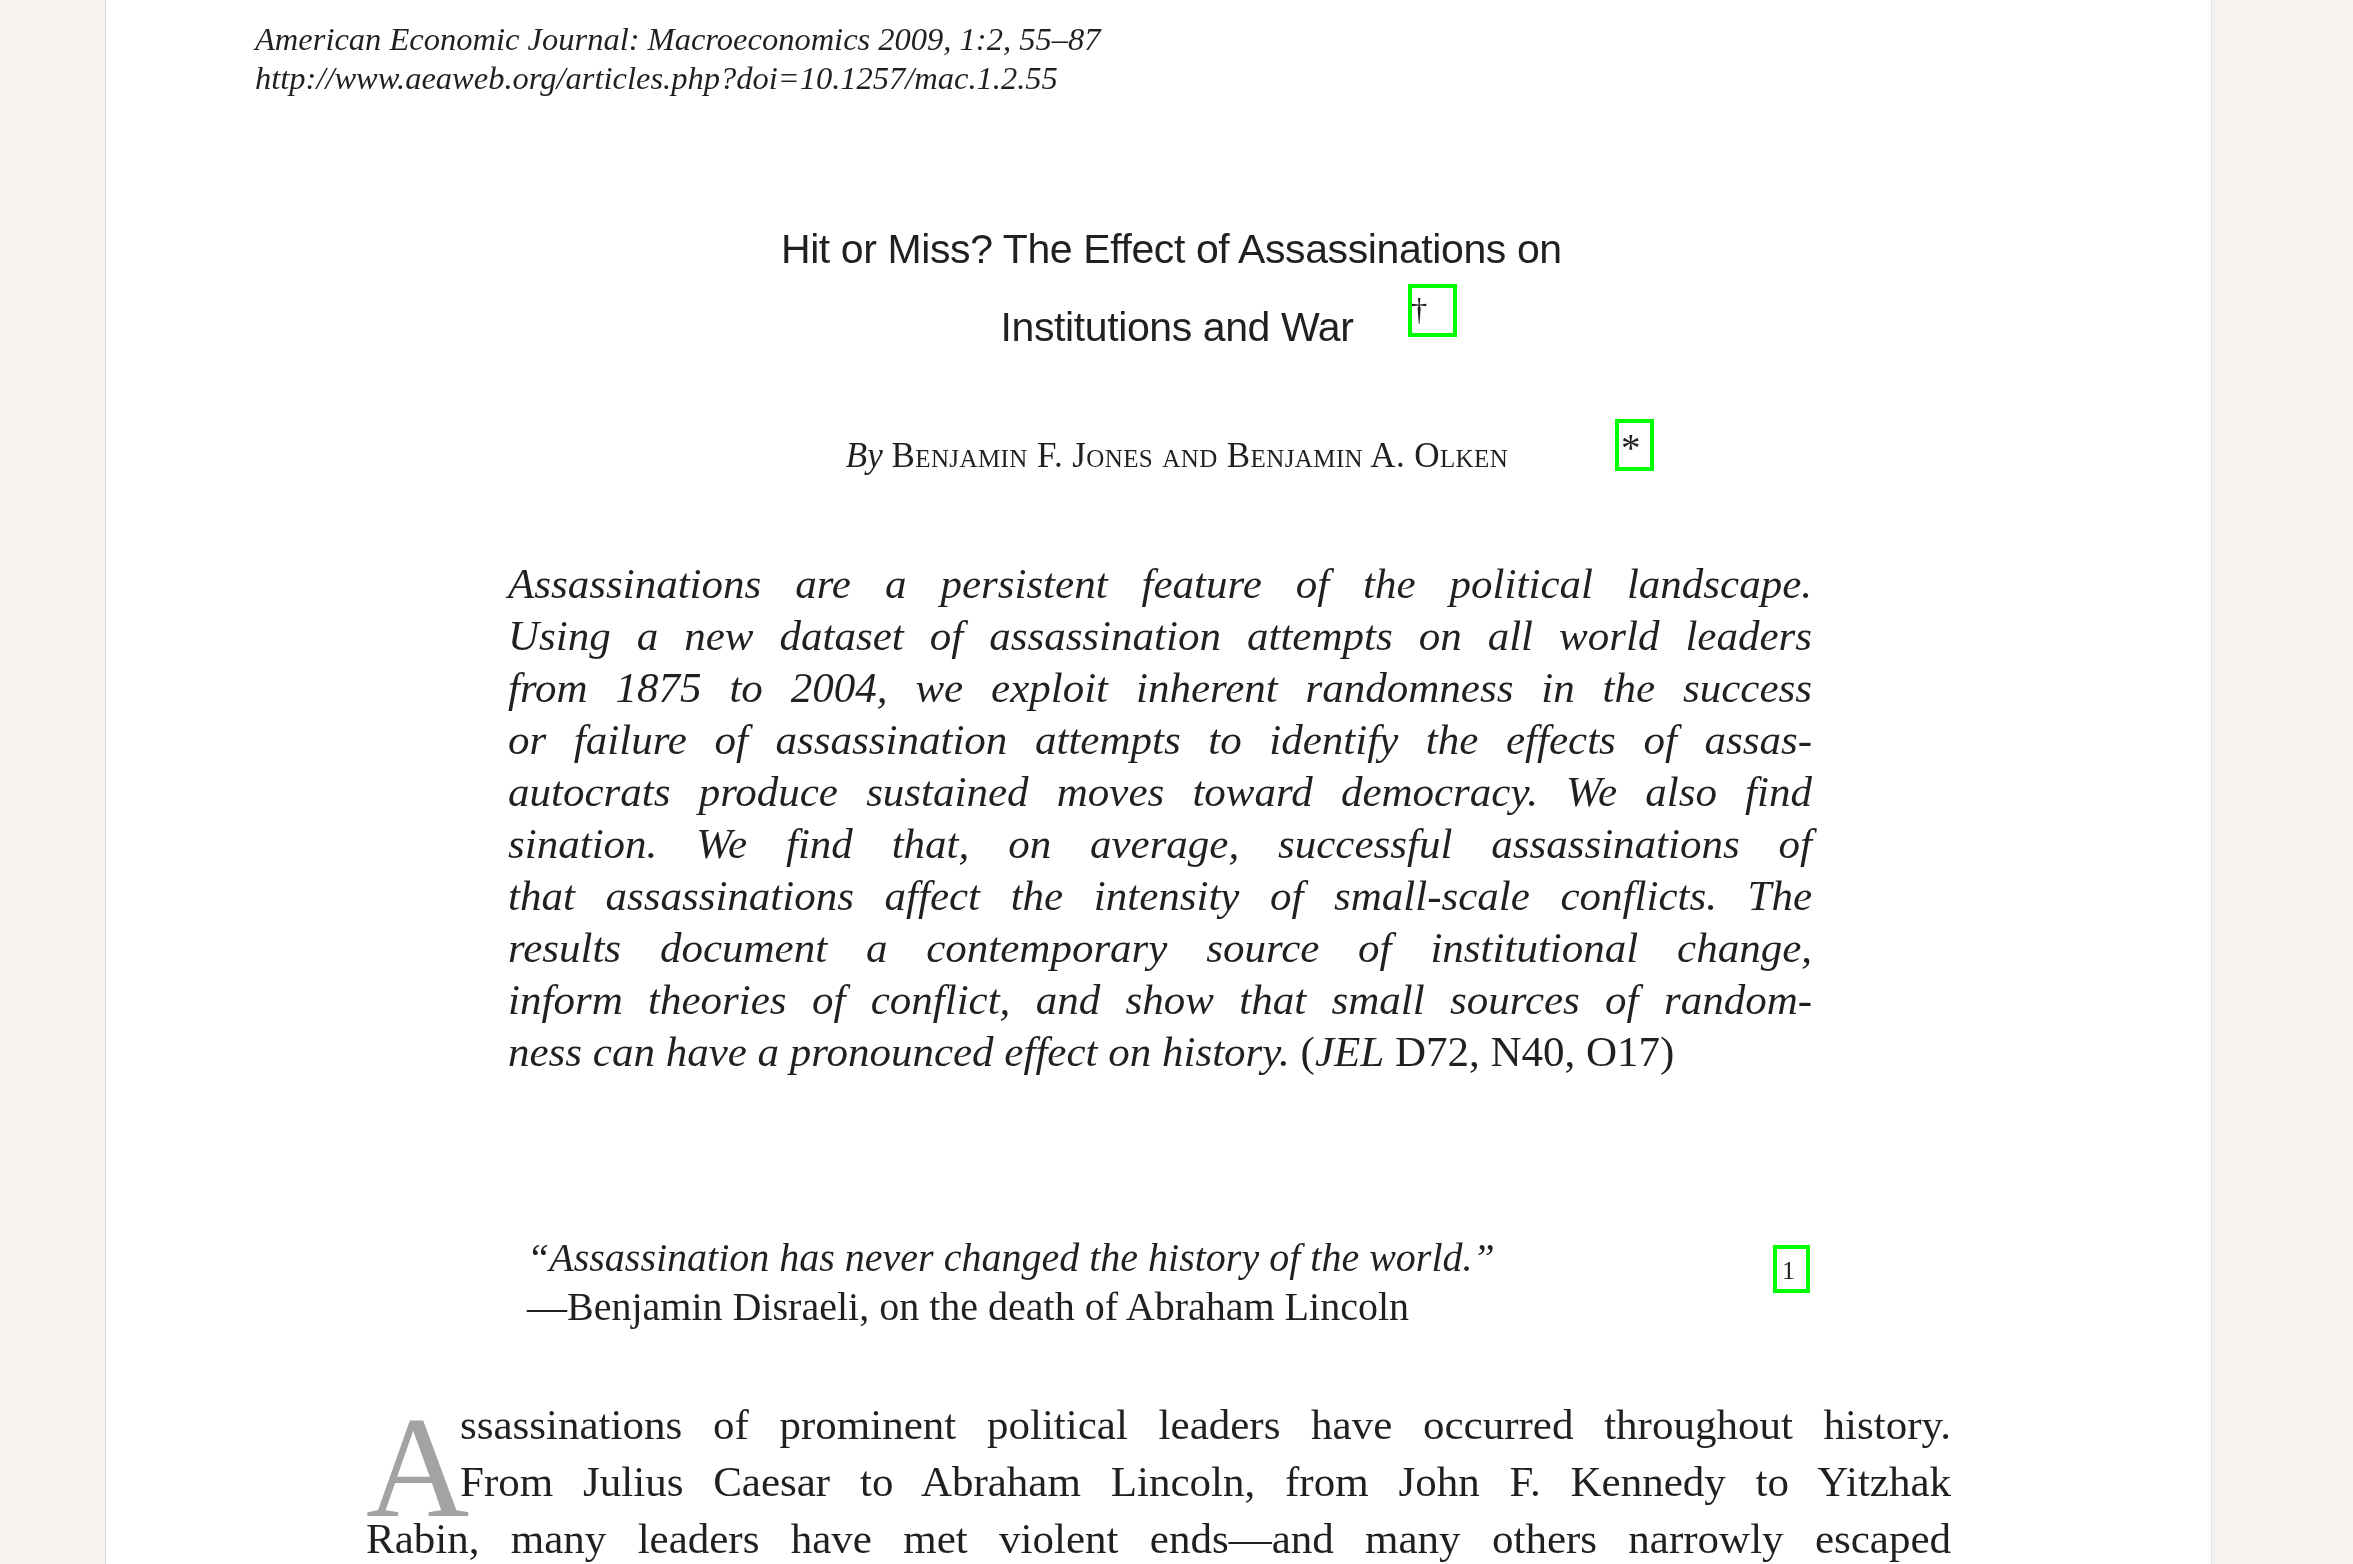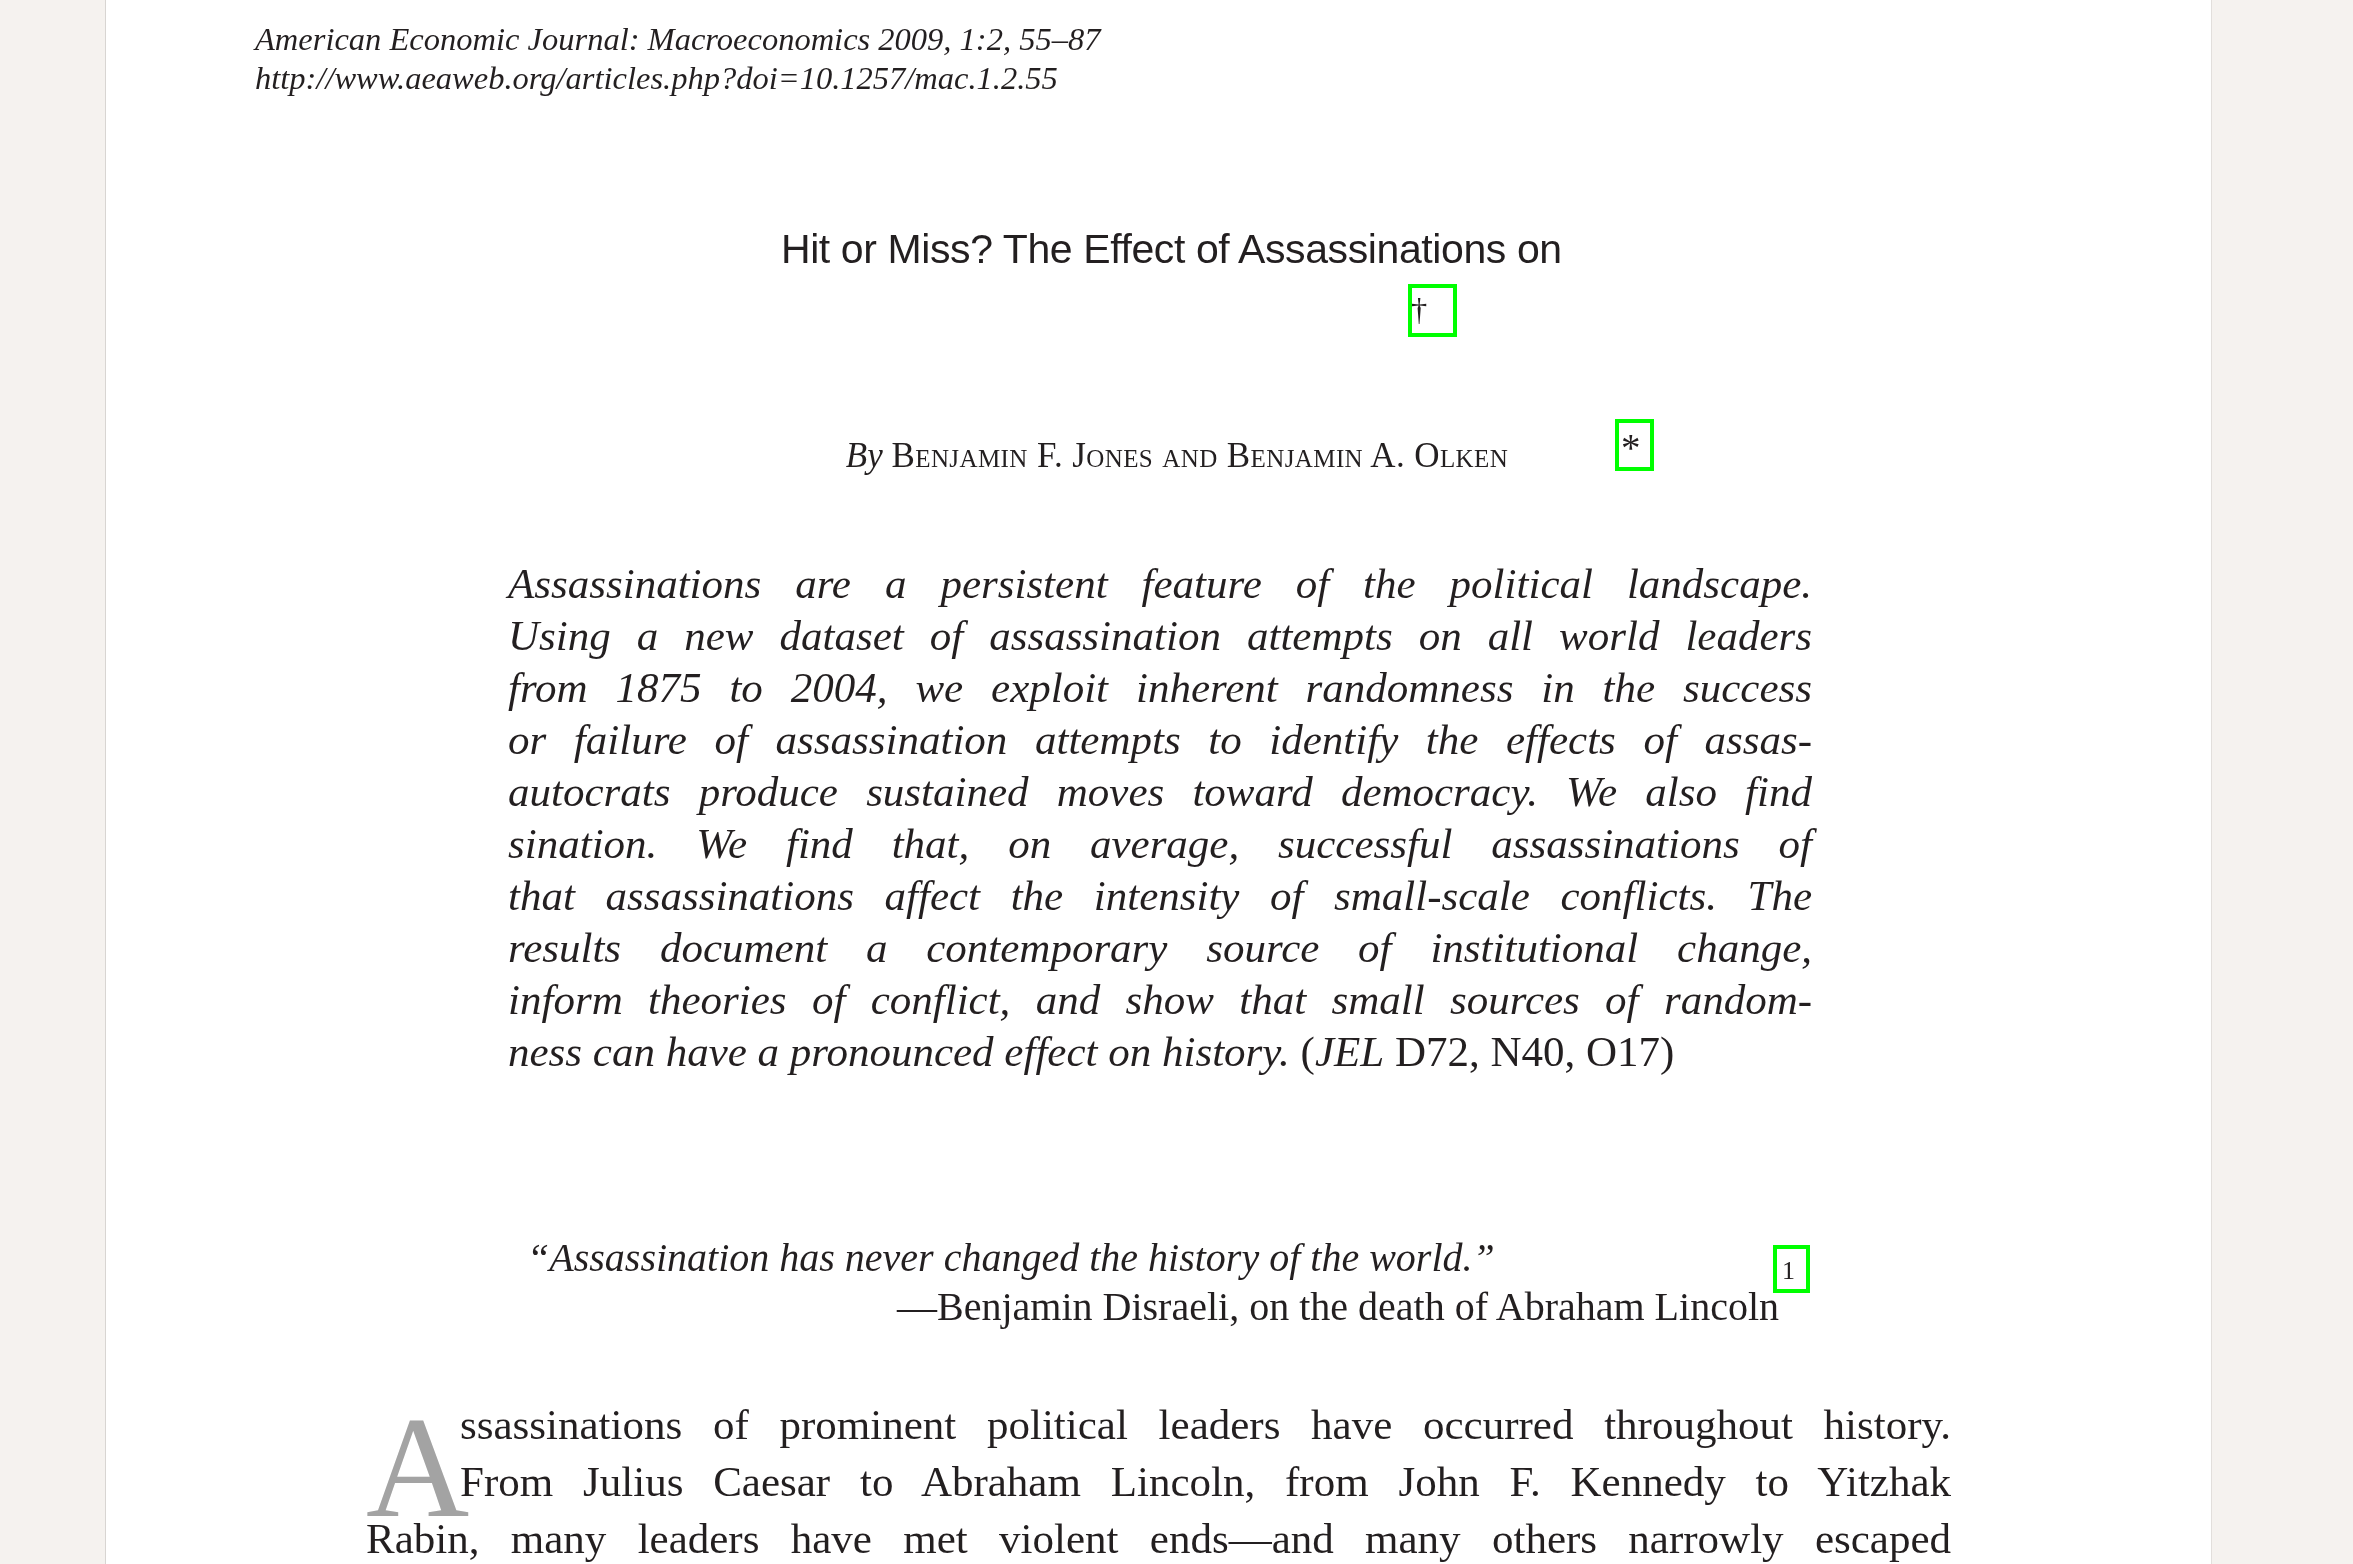--- a/index.html
+++ b/index.html
@@ -118,21 +118,20 @@
       width: 1252px;
       font-size: 40px;
       line-height: 49px;
     }
     .epigraph .quote {
       font-style: italic;
       white-space: nowrap;
       margin-top: 15px;
     }
     .epigraph .attribution {
-      text-align: right;
       white-space: nowrap;
     }
     .body-text {
       position: absolute;
       left: 366px;
       top: 1396px;
       width: 1585px;
       font-size: 43px;
       line-height: 57px;
     }
@@ -161,20 +160,21 @@
 
 <div class="page"></div>
 
 <div class="journal-header">
   <div>American Economic Journal: Macroeconomics 2009, 1:2, 55–87</div>
   <div>http://www.aeaweb.org/articles.php?doi=10.1257/mac.1.2.55</div>
 </div>
 
 <div class="title">
   <span class="line line-1">Hit or Miss? The Effect of Assassinations on</span>
+  <span class="line line-2"><span>Institutions and War</span></span>
 </div>
 
 <span class="fn-mark" style="position:absolute; left:1411px; top:293px; font-size:32.5px;">†</span>
 <div class="green-box" style="left:1408px; top:284px; width:49px; height:53px;"></div>
 
 <div class="authors">
   <span class="by">By</span>
   <span class="names">Benjamin F. Jones and Benjamin A. Olken</span>
 </div>
 

